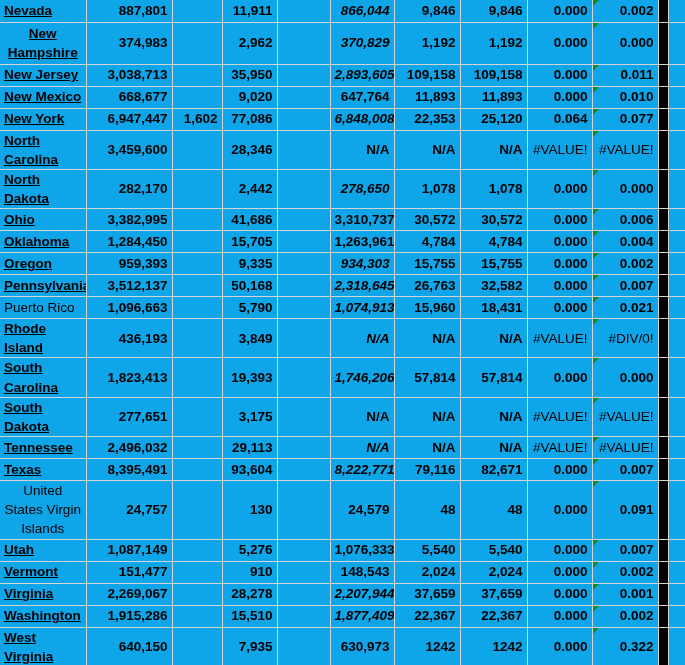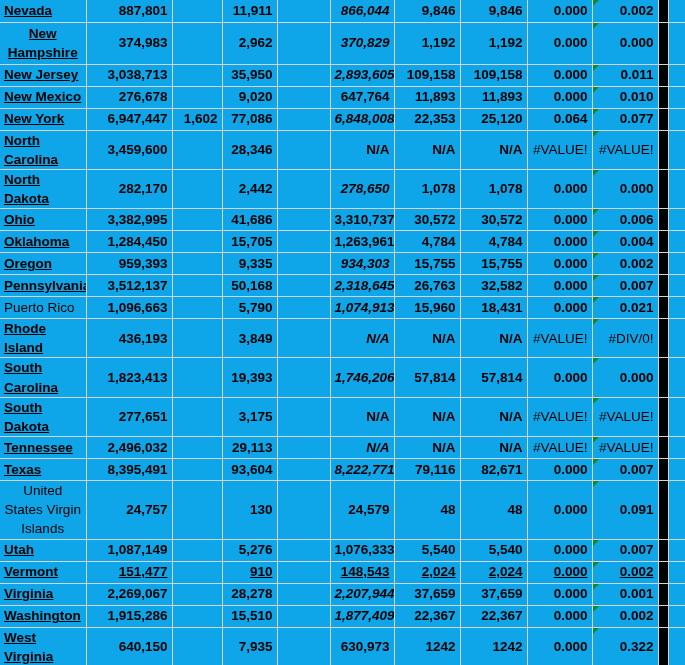--- a/index.html
+++ b/index.html
@@ -150,21 +150,21 @@
           <td class="num ital"><span>2,893,605</span></td>
           <td class="num"><span>109,158</span></td>
           <td class="num"><span>109,158</span></td>
           <td class="num"><span>0.000</span></td>
           <td class="num flag"><span class="tri"></span><span>0.011</span></td>
           <td class="blackbar"></td>
           <td class="tail"></td>
         </tr>
         <tr style="height: 22px; margin-left: 12px;">
           <td class="name link"><span class="lbl">New Mexico</span></td>
-          <td class="num"><span>276,678</span></td>
+          <td class="num"><span>668,677</span></td>
           <td class="blank"><span></span></td>
           <td class="num"><span>9,020</span></td>
           <td class="blank"><span></span></td>
           <td class="num"><span>647,764</span></td>
           <td class="num"><span>11,893</span></td>
           <td class="num"><span>11,893</span></td>
           <td class="num"><span>0.000</span></td>
           <td class="num flag"><span class="tri"></span><span>0.010</span></td>
           <td class="blackbar"></td>
           <td class="tail"></td>
@@ -372,21 +372,21 @@
           <td class="num"><span>5,276</span></td>
           <td class="blank"><span></span></td>
           <td class="num"><span>1,076,333</span></td>
           <td class="num"><span>5,540</span></td>
           <td class="num"><span>5,540</span></td>
           <td class="num"><span>0.000</span></td>
           <td class="num flag"><span class="tri"></span><span>0.007</span></td>
           <td class="blackbar"></td>
           <td class="tail"></td>
         </tr>
-        <tr style="height: 22px; text-decoration: underline;">
+        <tr style="height: 22px;">
           <td class="name link"><span class="lbl">Vermont</span></td>
           <td class="num"><span>151,477</span></td>
           <td class="blank"><span></span></td>
           <td class="num"><span>910</span></td>
           <td class="blank"><span></span></td>
           <td class="num"><span>148,543</span></td>
           <td class="num"><span>2,024</span></td>
           <td class="num"><span>2,024</span></td>
           <td class="num"><span>0.000</span></td>
           <td class="num flag"><span class="tri"></span><span>0.002</span></td>

